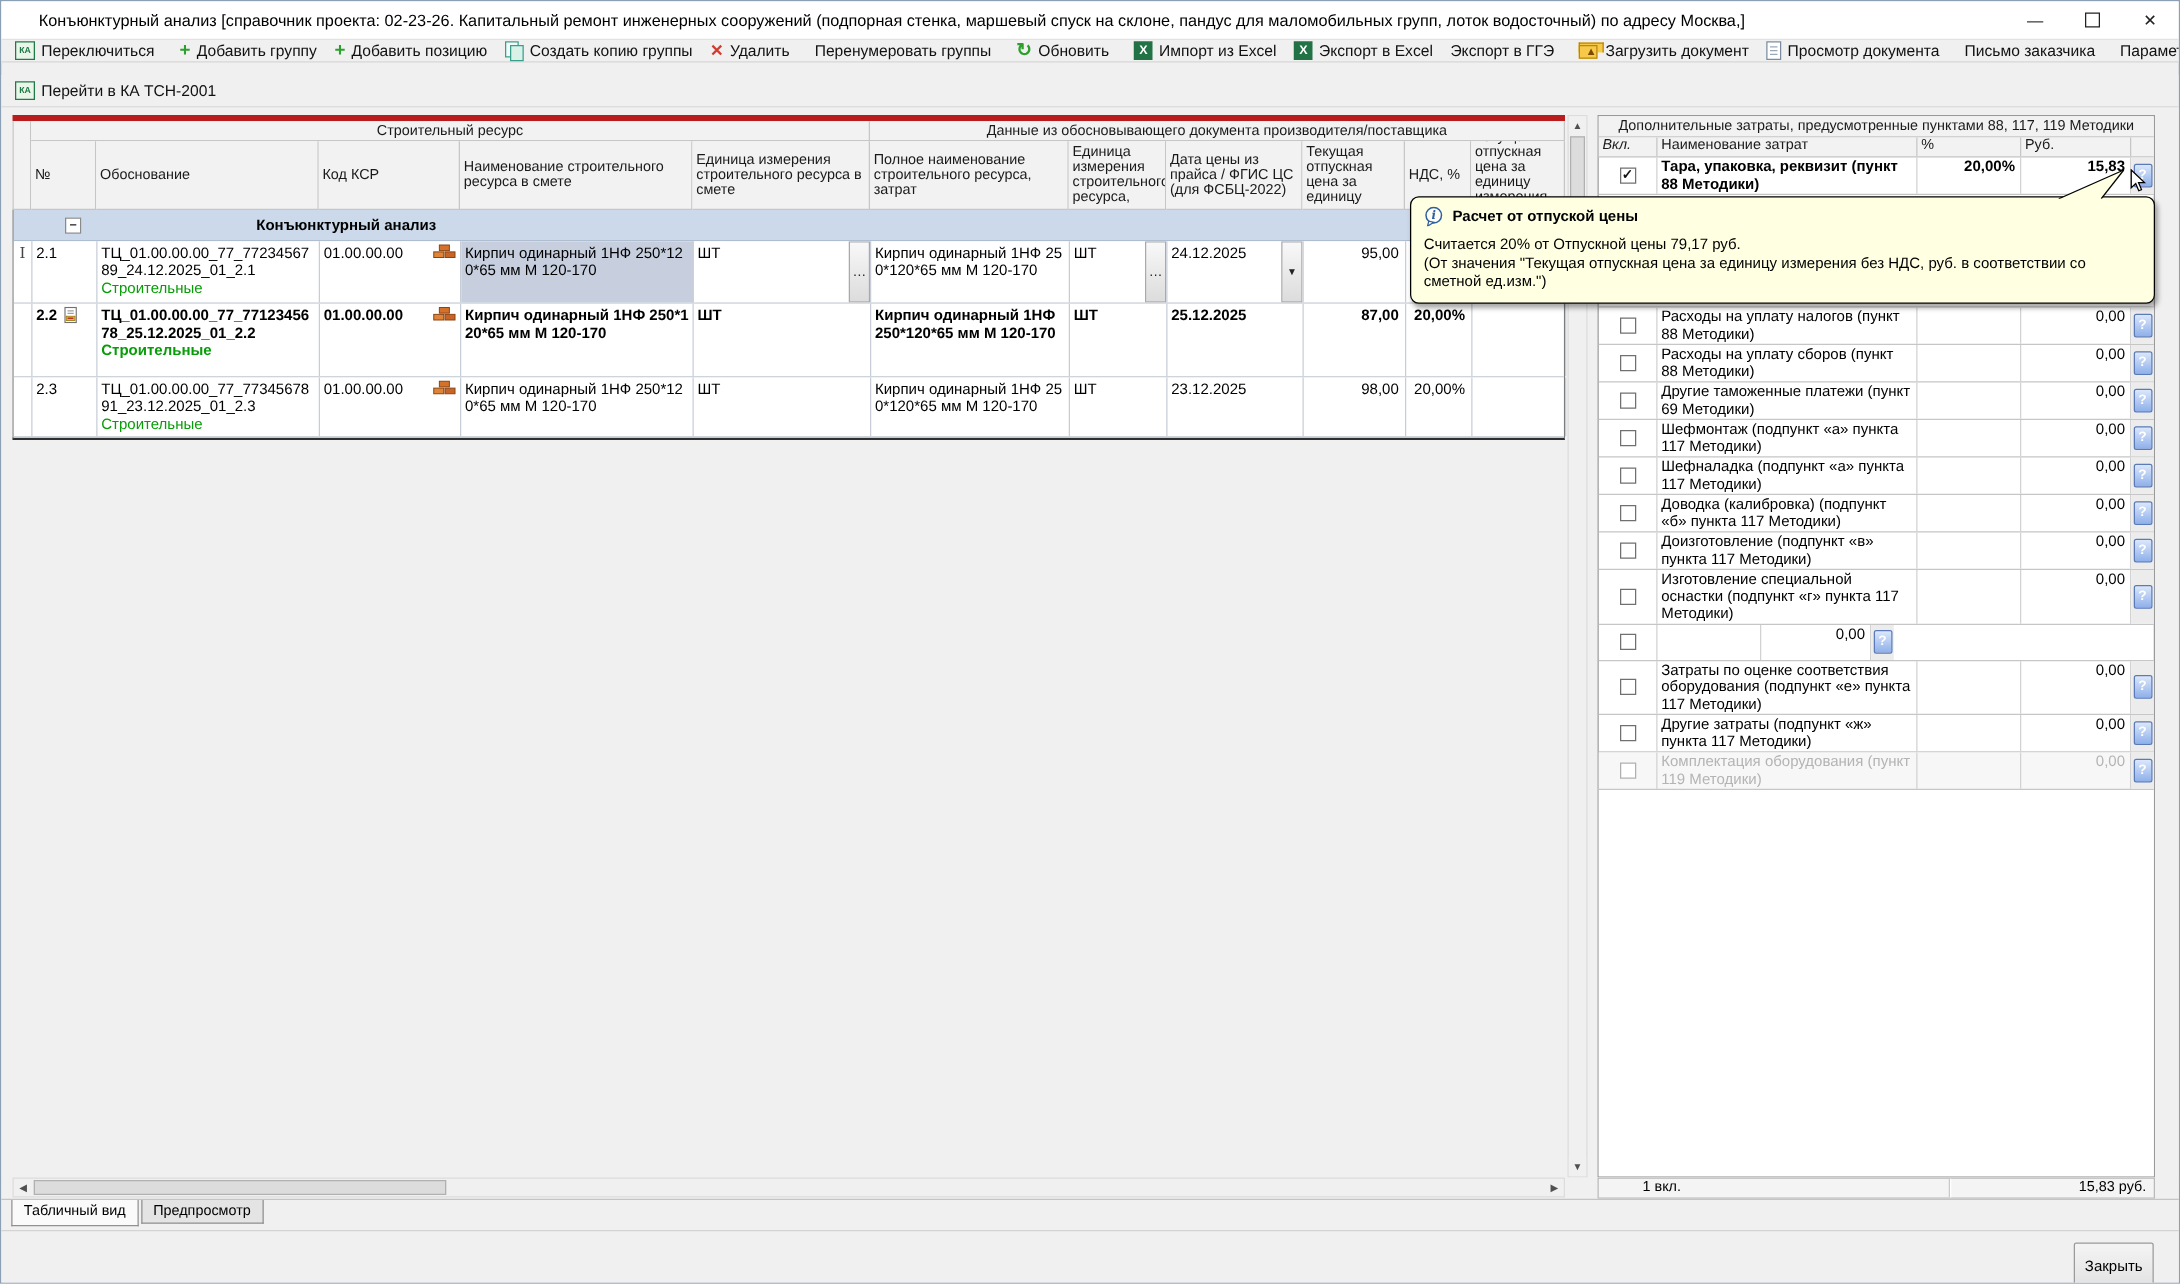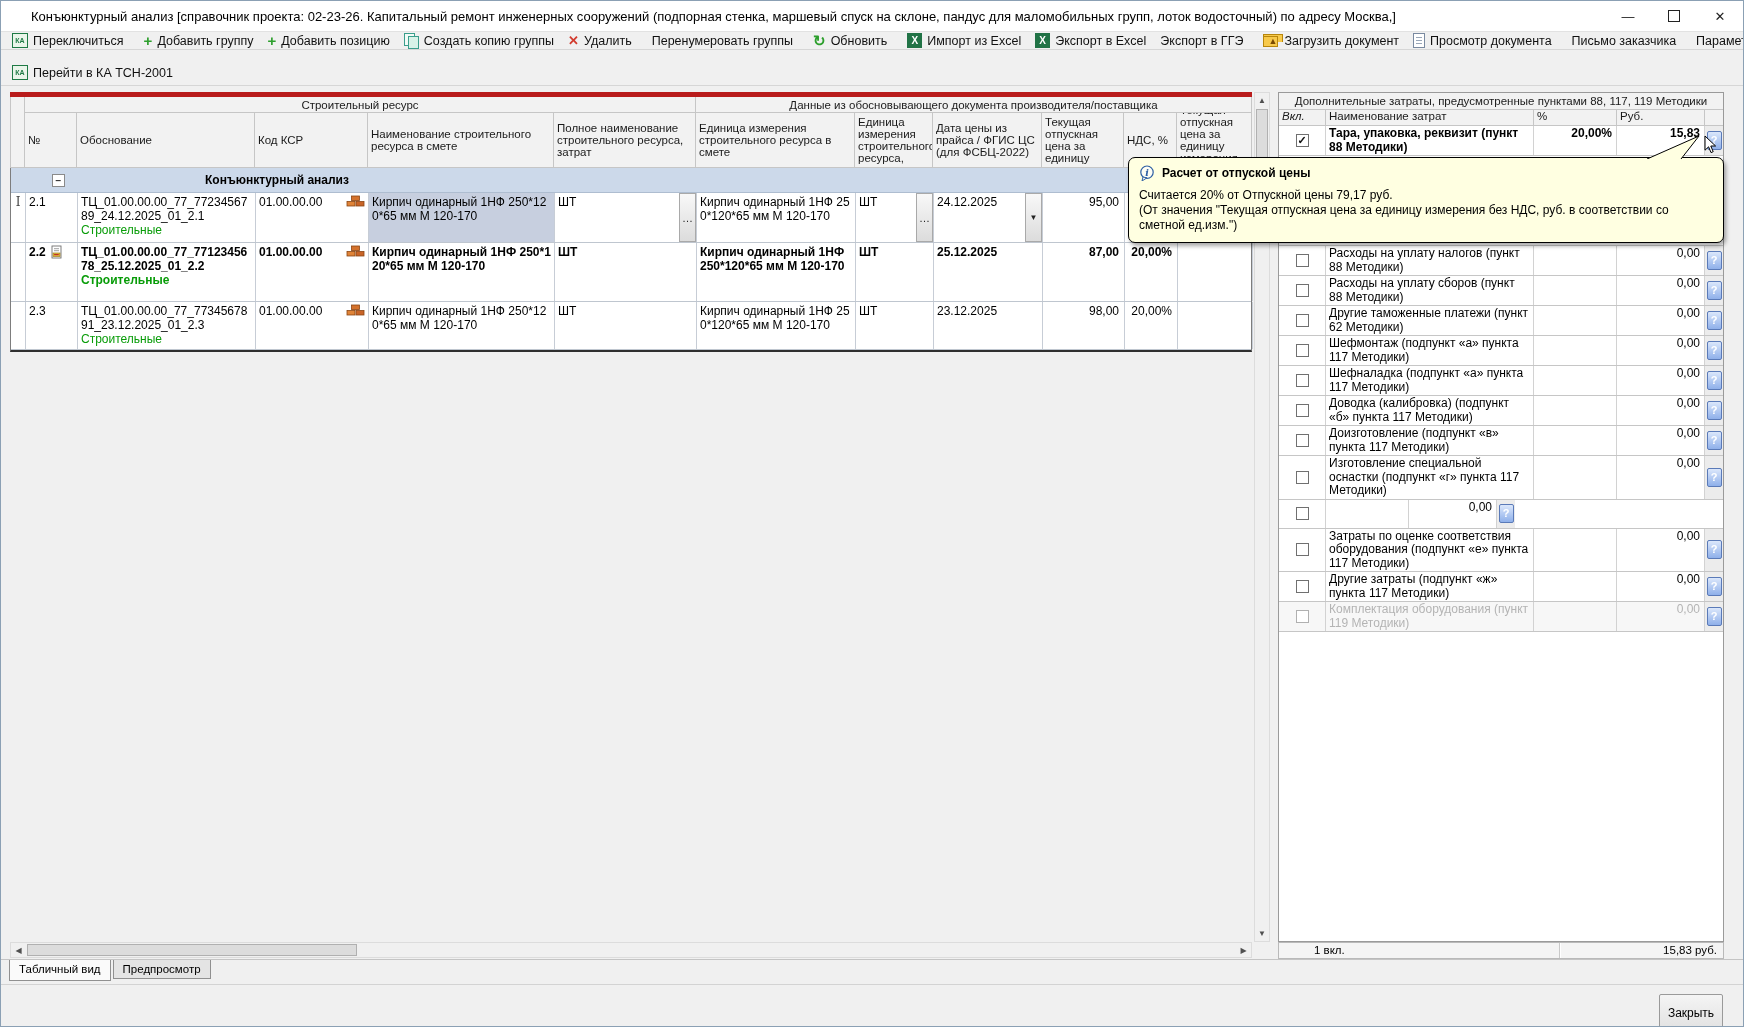--- a/index.html
+++ b/index.html
@@ -242,22 +242,22 @@
     <div id="left-grid">
 
       <div class="gridcols hdr">
         <div class="hc first"></div>
         <div class="hc grp" style="grid-column:2 / span 5;">Строительный ресурс</div>
         <div class="hc grp" style="grid-column:7 / span 6;">Данные из обосновывающего документа производителя/поставщика</div>
         <div class="hc colh">№</div>
         <div class="hc colh">Обоснование</div>
         <div class="hc colh">Код КСР</div>
         <div class="hc colh">Наименование строительного ресурса в смете</div>
+        <div class="hc colh">Единица измерения строительного ресурса в смете</div>
         <div class="hc colh">Полное наименование строительного ресурса, затрат</div>
-        <div class="hc colh">Единица измерения строительного ресурса в смете</div>
         <div class="hc colh">Единица измерения строительного ресурса,</div>
         <div class="hc colh">Дата цены из прайса / ФГИС ЦС (для ФСБЦ-2022)</div>
         <div class="hc colh">Текущая отпускная цена за единицу</div>
         <div class="hc colh">НДС, %</div>
         <div class="hc colh">Текущая отпускная цена за единицу измерения, руб.</div>
       </div>
 
       <div id="grid-rows">
 
         <div class="group-row">
@@ -398,21 +398,21 @@
             <div class="x-pct"></div>
             <div class="x-rub">0,00</div>
             <div class="x-btn">
               <div class="qbtn">?</div>
             </div>
           </div>
           <div class="x-row">
             <div class="x-incl">
               <div class="cb off"></div>
             </div>
-            <div class="x-name">Другие таможенные платежи (пункт 62 Методики)</div>
+            <div class="x-name">Другие таможенные платежи (пункт 69 Методики)</div>
             <div class="x-pct"></div>
             <div class="x-rub">0,00</div>
             <div class="x-btn">
               <div class="qbtn">?</div>
             </div>
           </div>
           <div class="x-row">
             <div class="x-incl">
               <div class="cb off"></div>
             </div>

